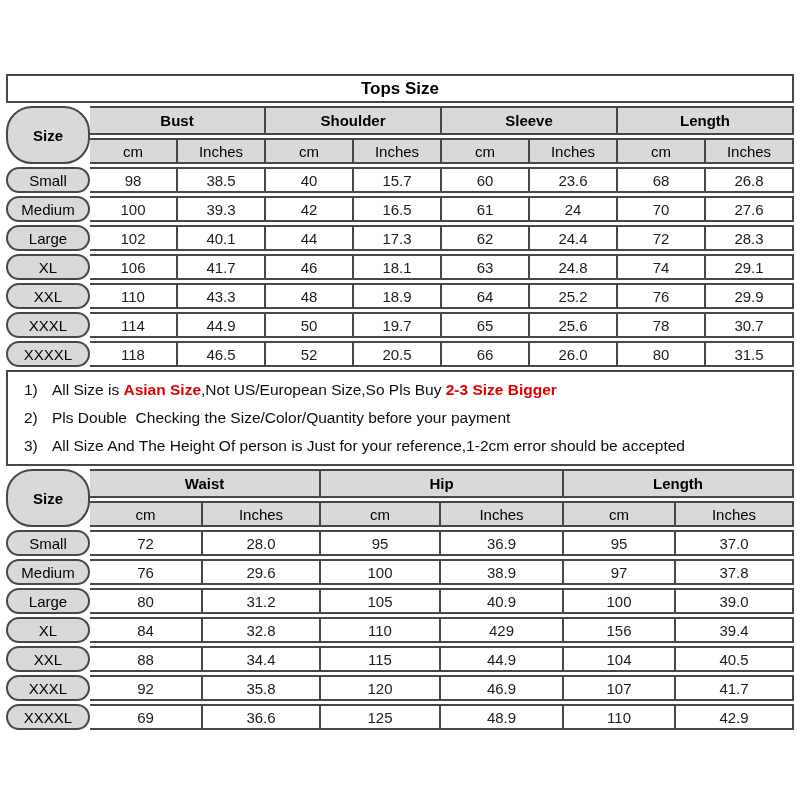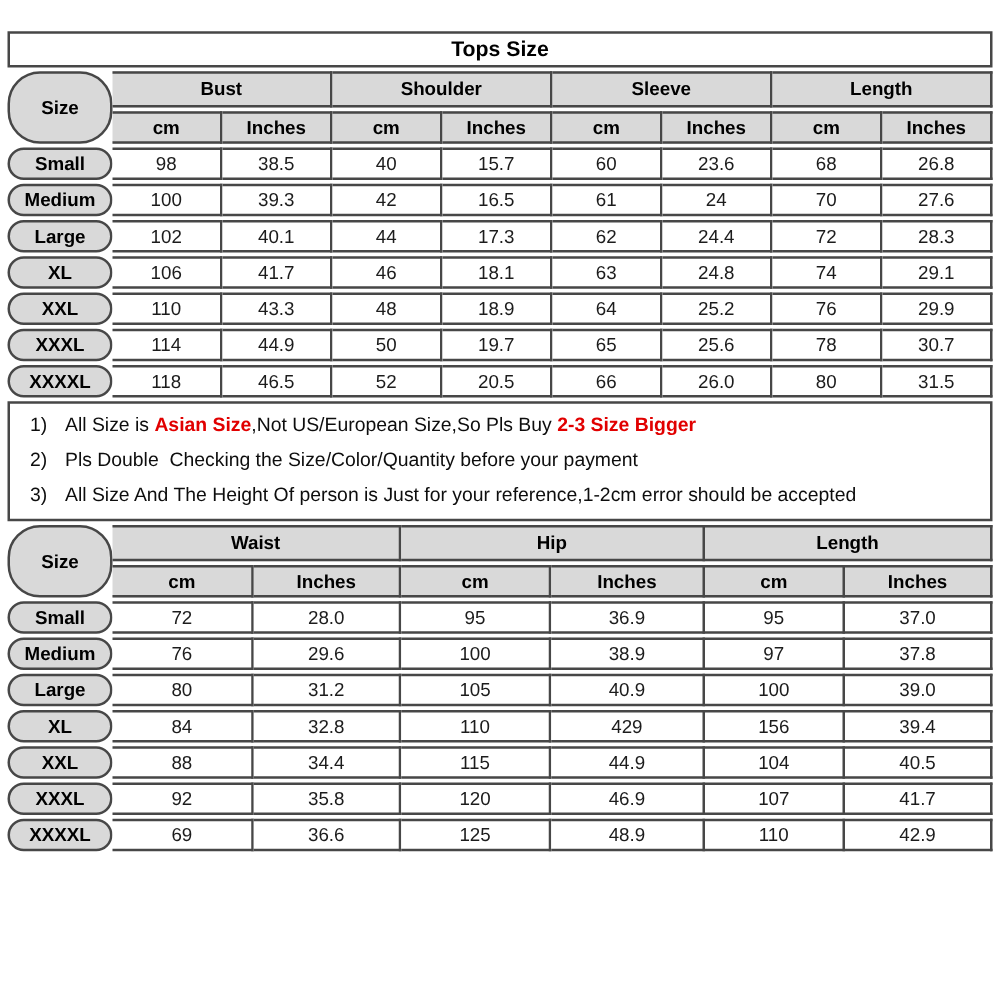--- a/index.html
+++ b/index.html
@@ -1,38 +1,38 @@
 <!DOCTYPE html>
 <html style="--red: #e10000; --header_bg: #d9d9d9; --border: #474747; --text: #1c1c1c;"><head>
 <meta charset="utf-8">
 <style>
   :root{
     --red:#e10000; --header_bg:#d9d9d9; --border:#474747; --text:#1c1c1c;
   }
   html,body{margin:0;padding:0;background:#ffffff;}
   body{width:800px;height:800px;font-family:"Liberation Sans",sans-serif;color:#111;}
-  .sheet{width:788px;margin:0 auto;padding-top:25px;}
+  .sheet{width:788px;margin:0 auto;padding-top:74px;}
   .title-box{
     border:2px solid var(--border);height:25px;line-height:25px;
     text-align:center;font-weight:700;font-size:17px;color:#000;background:#fff;
   }
   table.size-table{
     width:100%;table-layout:fixed;border-collapse:separate;border-spacing:0 3px;
   }
   table.size-table th, table.size-table td{
     border:2px solid var(--border);border-left:none;
     text-align:center;vertical-align:middle;overflow:hidden;white-space:nowrap;
     padding:0;
   }
   .bl{border-left:2px solid var(--border) !important;border-radius:26px;}
   tr.grp th{height:25px;font-size:15px;font-weight:700;color:#000;}
-  tr.unit th{height:22px;font-size:15px;font-weight:700;color:#000;margin-top:12px;}
+  tr.unit th{height:22px;font-size:15px;font-weight:400;color:#000;margin-top:12px;}
   tbody td{height:22px;font-size:15px;font-weight:400;color:var(--text);background:#fff;}
   .g{background:var(--header_bg);}
-  td.lbl{font-weight:700;color:#000;}
+  td.lbl{font-weight:400;color:#000;}
   .notes-box{
     border:2px solid var(--border);padding:4px 6px;background:#fff;
   }
   .note-line{display:flex;line-height:28px;font-size:15.5px;color:#0d0d0d;}
   .note-num{flex:none;width:28px;padding-left:10px;}
   .note-text{flex:1;}
   .red{color:var(--red);font-weight:700;margin-top:15px;}
   .pant-title{margin-top:0px;}
 </style>
 </head>

